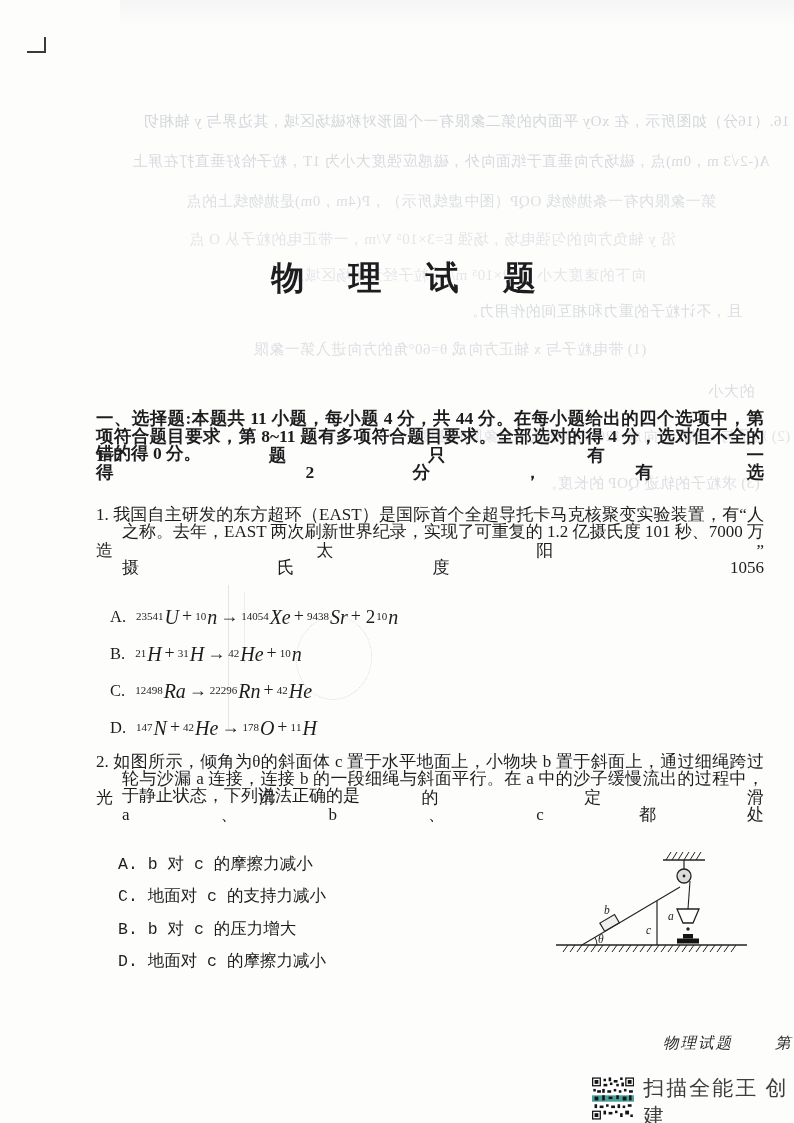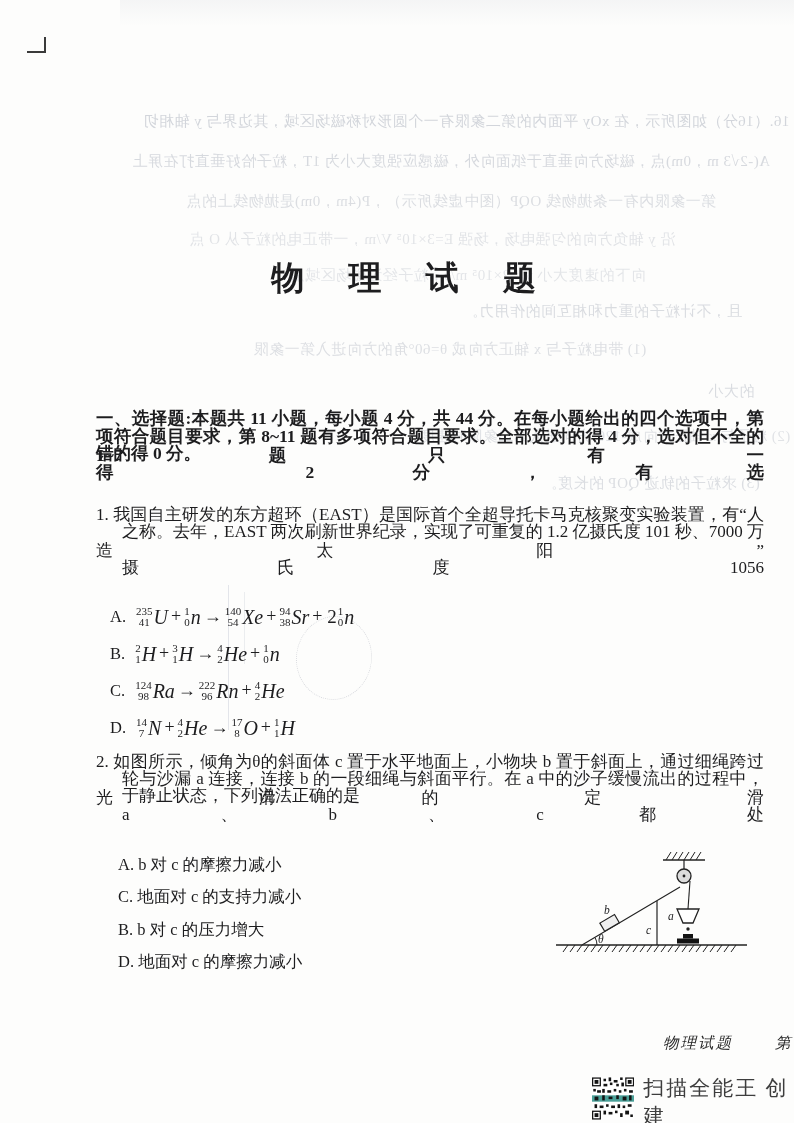--- a/index.html
+++ b/index.html
@@ -30,27 +30,27 @@
   .q1{top:497px;font-size:17px;line-height:36px;}
   .q2{top:744px;font-size:17px;line-height:36.3px;}
   .line{white-space:nowrap;}
   .fill{text-align:justify;text-align-last:justify;white-space:normal;height:1em;overflow:visible;}
   .cont{margin-left:26px;}
 
   .eqs{position:absolute;left:110px;top:598px;}
   .eq-row{display:flex;align-items:center;height:37px;font-size:17px;}
   .eq-label{margin-right:9px;font-size:16.5px;}
   .nuc{display:inline-flex;align-items:center;margin:0 1px;}
-  .nuc .scr{display:inline-flex;flex-direction:column;align-items:center;
+  .nuc .scr{display:inline-flex;flex-direction:row;align-items:flex-start;
         font-size:11px;line-height:11px;font-style:normal;margin-right:1px;}
   .nuc .sym{font-style:italic;font-size:20px;line-height:20px;}
   .op{font-size:18px;margin:0 2px;}
   .coef{font-size:19px;margin-left:3px;}
 
-  .opts{position:absolute;left:118px;top:849px;font-size:16.5px;}
+  .opts{position:absolute;left:118px;top:849px;font-size:16.5px;font-family:Liberation Mono, monospace;}
   .opts div{height:32.4px;line-height:32.4px;white-space:nowrap;}
 
   .diagram{position:absolute;left:551px;top:842px;}
   .diagram text{font-family:"Liberation Serif",serif;font-style:italic;font-size:11.5px;fill:#1d1d1f;}
 
   .footer{position:absolute;top:1033px;left:0;width:794px;font-size:15.5px;font-style:italic;color:#2a2a2a;}
   .footer .f-left{position:absolute;left:663px;letter-spacing:2px;}
   .footer .f-right{position:absolute;left:775px;}
 
   .scanner{position:absolute;left:592px;top:1066px;display:flex;align-items:center;}

